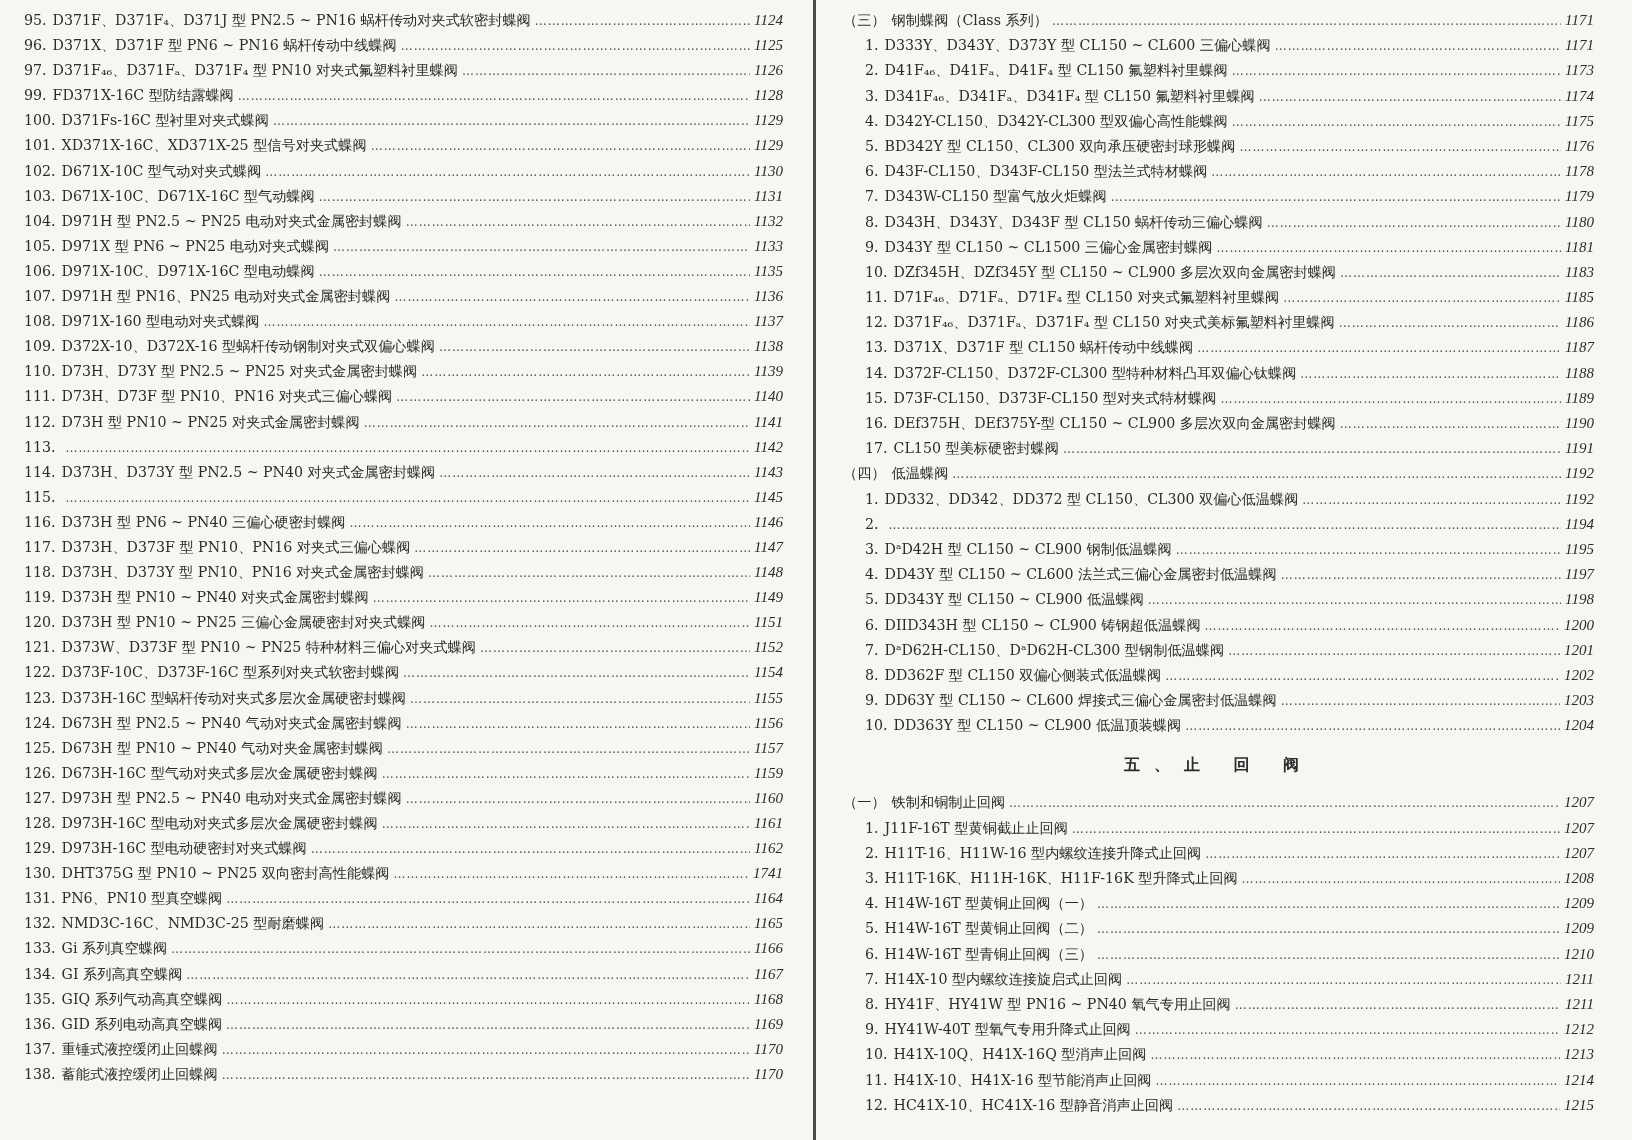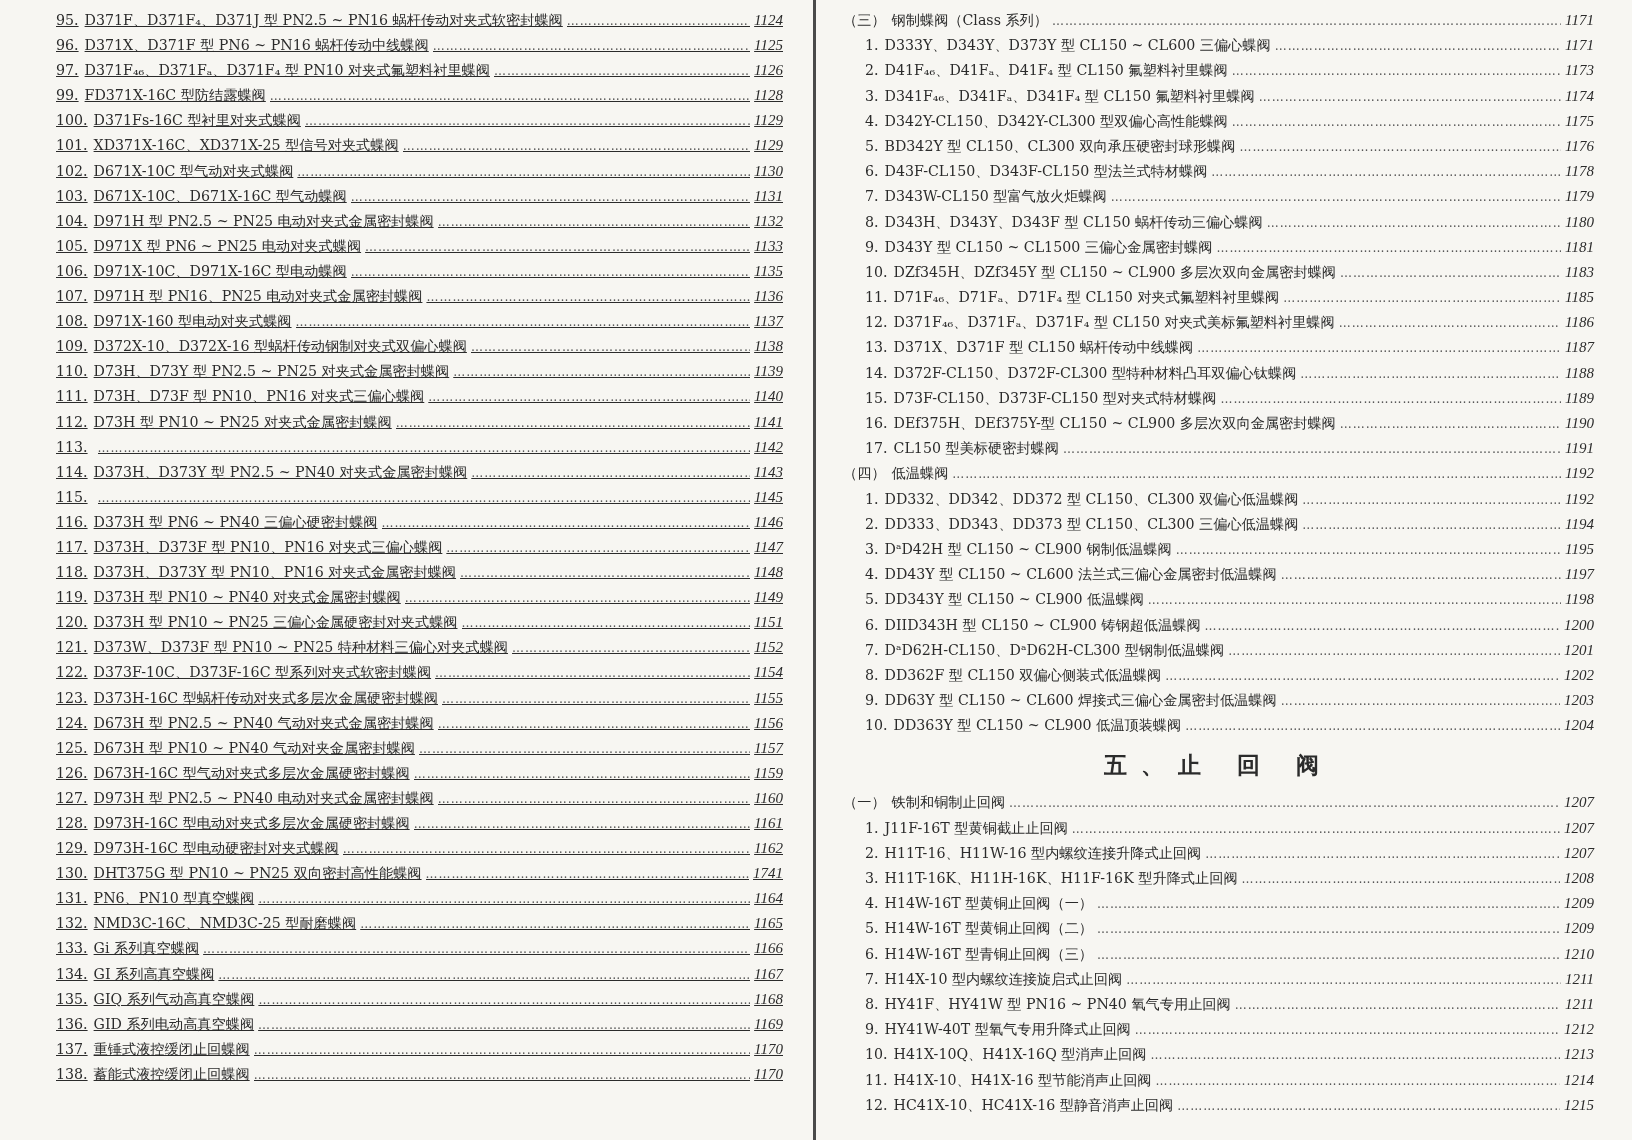--- a/index.html
+++ b/index.html
@@ -5,21 +5,21 @@
   html, body { margin: 0; padding: 0; }
   body {
     width: 1632px; height: 1140px; overflow: hidden;
     background: #f7f6f2;
     font-family: "DejaVu Serif", "Liberation Serif", serif;
     color: #2b2b2b;
     position: relative;
   }
   .spread { position: absolute; inset: 0; display: flex; }
   .page { position: relative; height: 1140px; box-sizing: border-box; }
-  .page-left { width: 813px; padding: 8px 30px 0 56px; text-decoration: underline; }
+  .page-left { width: 813px; padding: 8px 30px 0 24px; }
   .page-right { width: 819px; padding: 8px 38px 0 30px; }
   .gutter {
     position: absolute; left: 813px; top: 0; width: 3px; height: 1140px;
     background: #4a4a4a;
   }
   .toc { list-style: none; margin: 0; padding: 0; }
   .entry {
     display: flex; align-items: baseline; height: 25.1px;
     font-size: 14.2px; line-height: 25.1px; white-space: nowrap;
   }
@@ -30,21 +30,21 @@
     color: #555; letter-spacing: 1px; font-size: 12px;
   }
   .entry .leader::after {
     content: "……………………………………………………………………………………………………………………………………………………………………………………………………";
   }
   .entry .pg { flex: 0 0 auto; font-style: italic; font-family: "Liberation Serif", serif; font-size: 15px; }
   .right .entry { height: 25.2px; line-height: 25.2px; }
   .right .entry.item { padding-left: 22px; }
   .right .entry.section { padding-left: 0; }
   .chapter {
-    text-align: center; font-weight: bold; font-size: 23px;
+    text-align: center; font-weight: bold; font-size: 16px;
     letter-spacing: 14px; height: 46px; line-height: 46px; margin: 4px 0 2px 0;
     font-family: "DejaVu Sans", sans-serif;
   }
 </style>
 </head>
 <body>
 
 <div class="spread">
   <div class="page page-left">
     <ul class="toc" id="left-toc">
@@ -424,21 +424,20 @@
           <span class="pg">1192</span>
         </li>
         <li class="entry item">
           <span class="num">1.</span>
           <span class="title">DD332、DD342、DD372 型 CL150、CL300 双偏心低温蝶阀</span>
           <span class="leader"></span>
           <span class="pg">1192</span>
         </li>
         <li class="entry item">
           <span class="num">2.</span>
-          <span class="title">DD333、DD343、DD373 型 CL150、CL300 三偏心低温蝶阀</span>
           <span class="leader"></span>
           <span class="pg">1194</span>
         </li>
         <li class="entry item">
           <span class="num">3.</span>
           <span class="title">DᵃD42H 型 CL150 ~ CL900 钢制低温蝶阀</span>
           <span class="leader"></span>
           <span class="pg">1195</span>
         </li>
         <li class="entry item">

